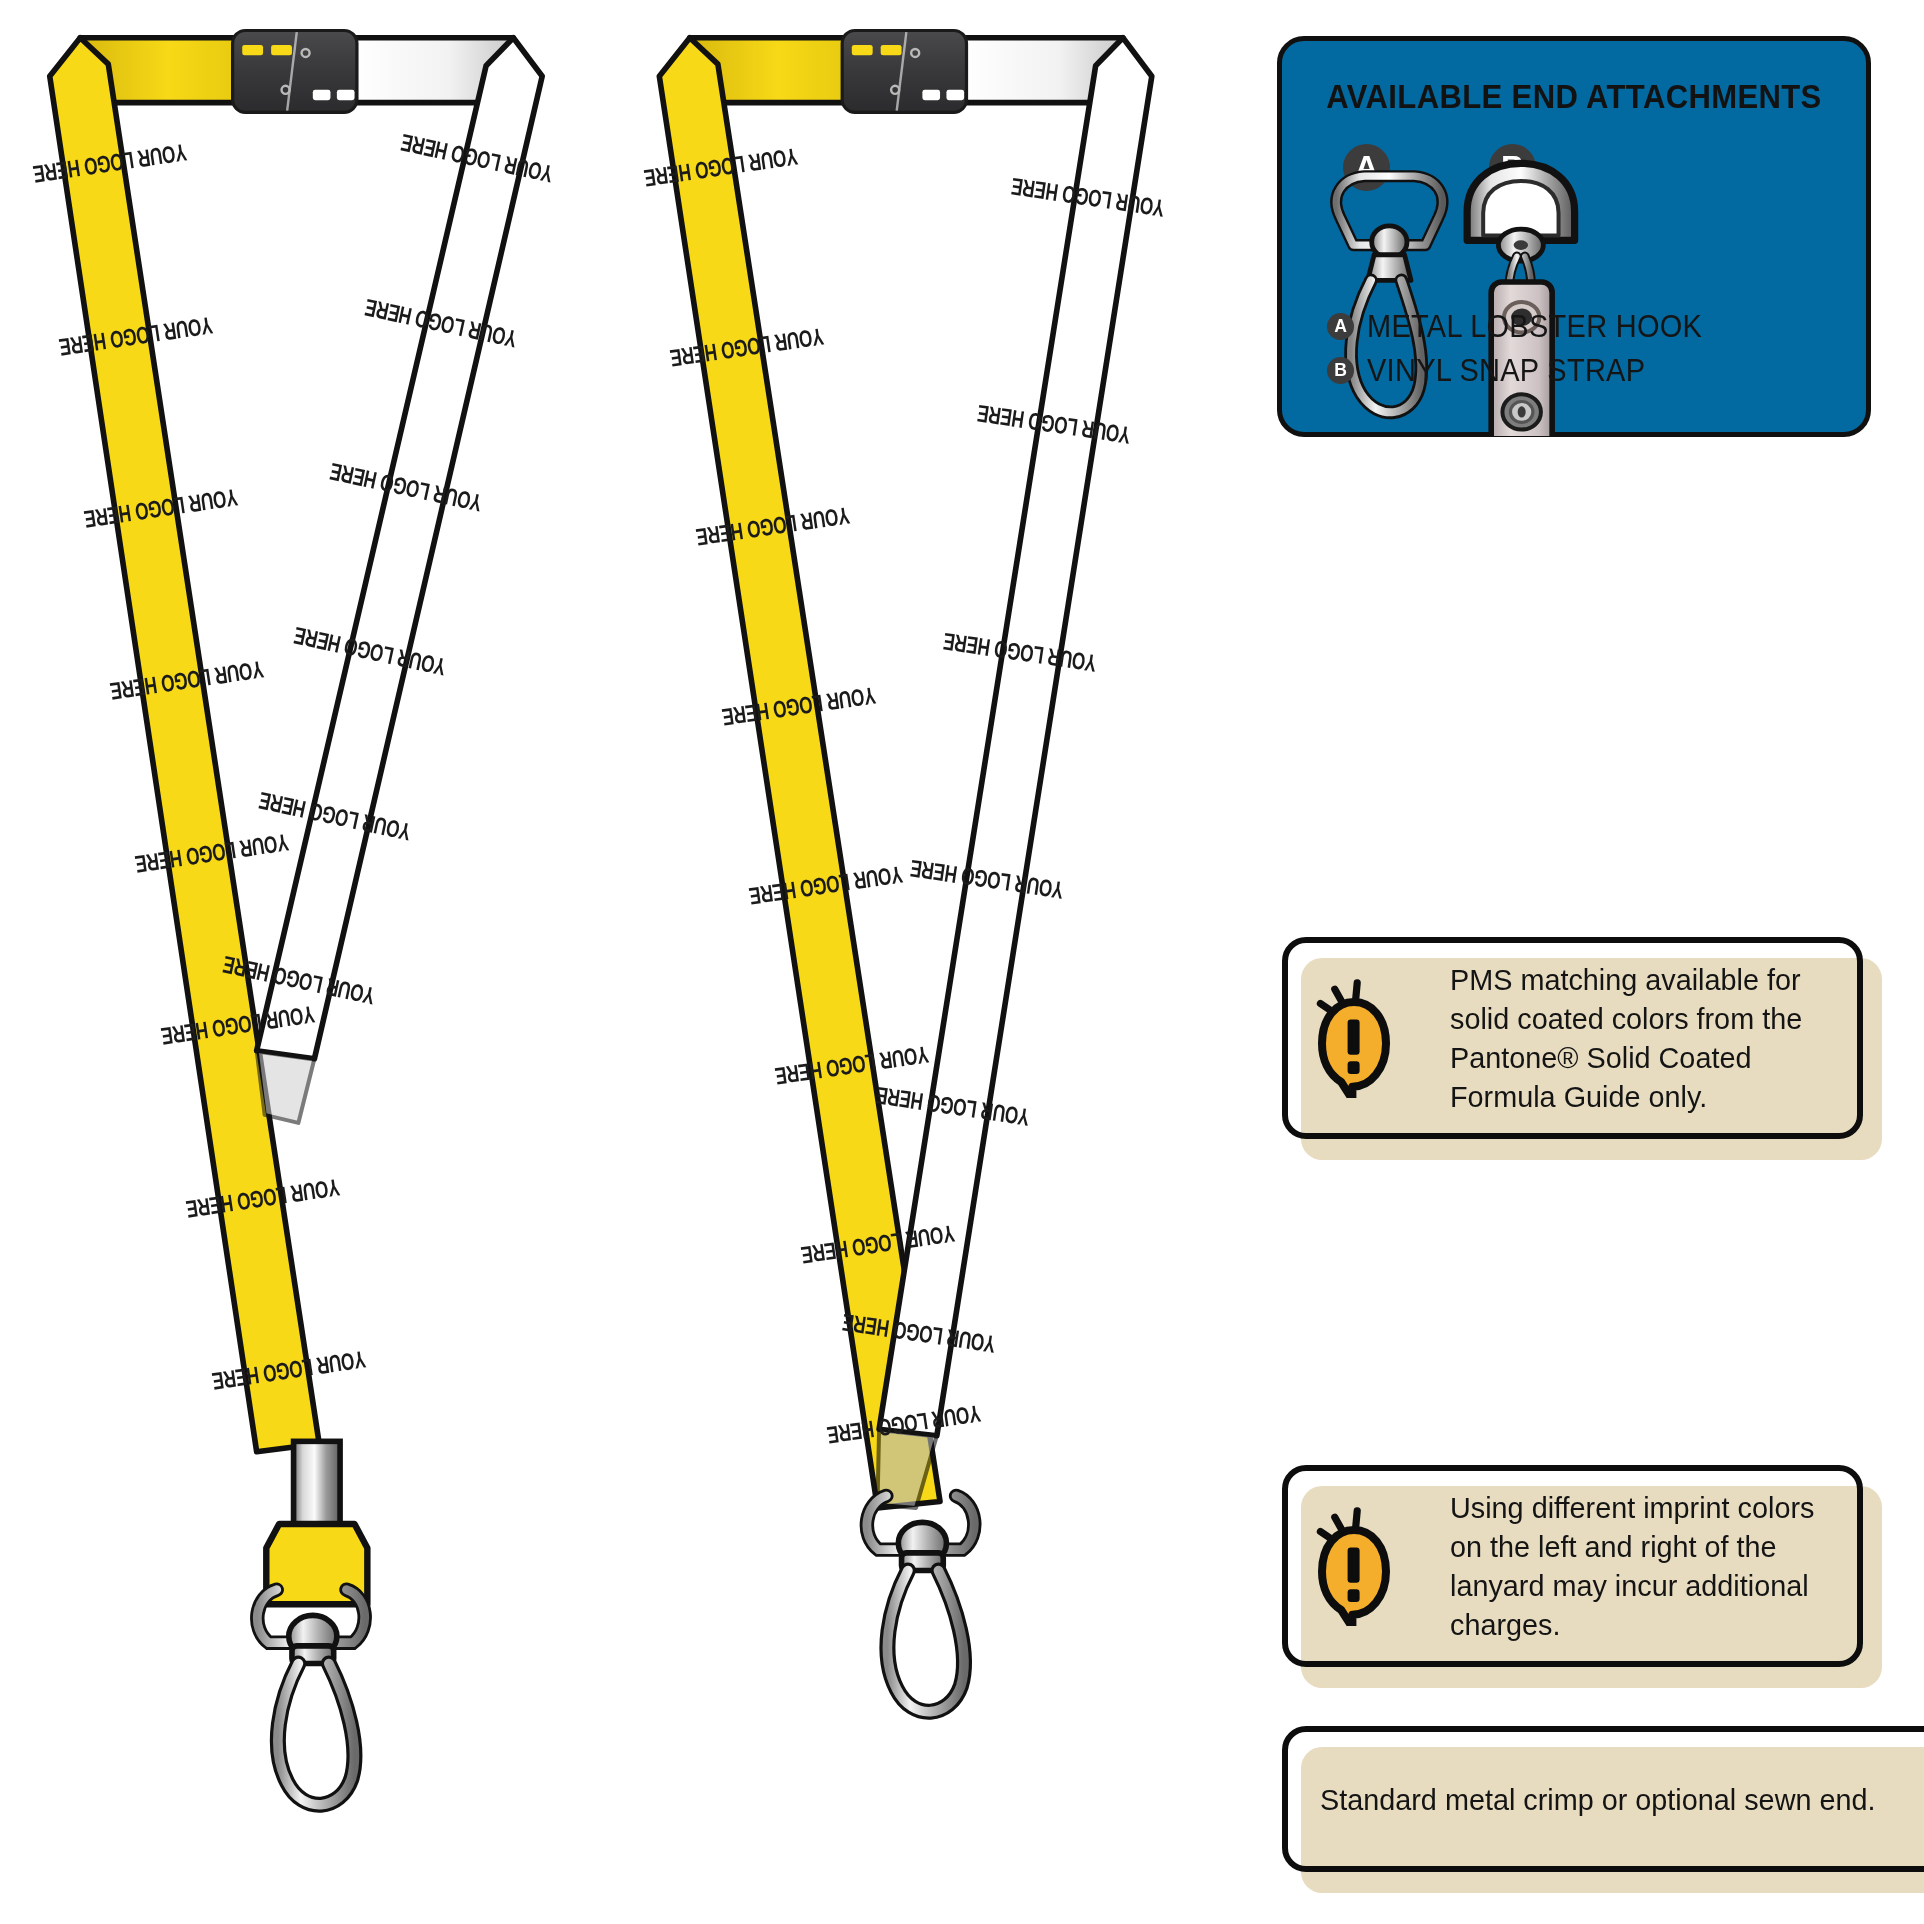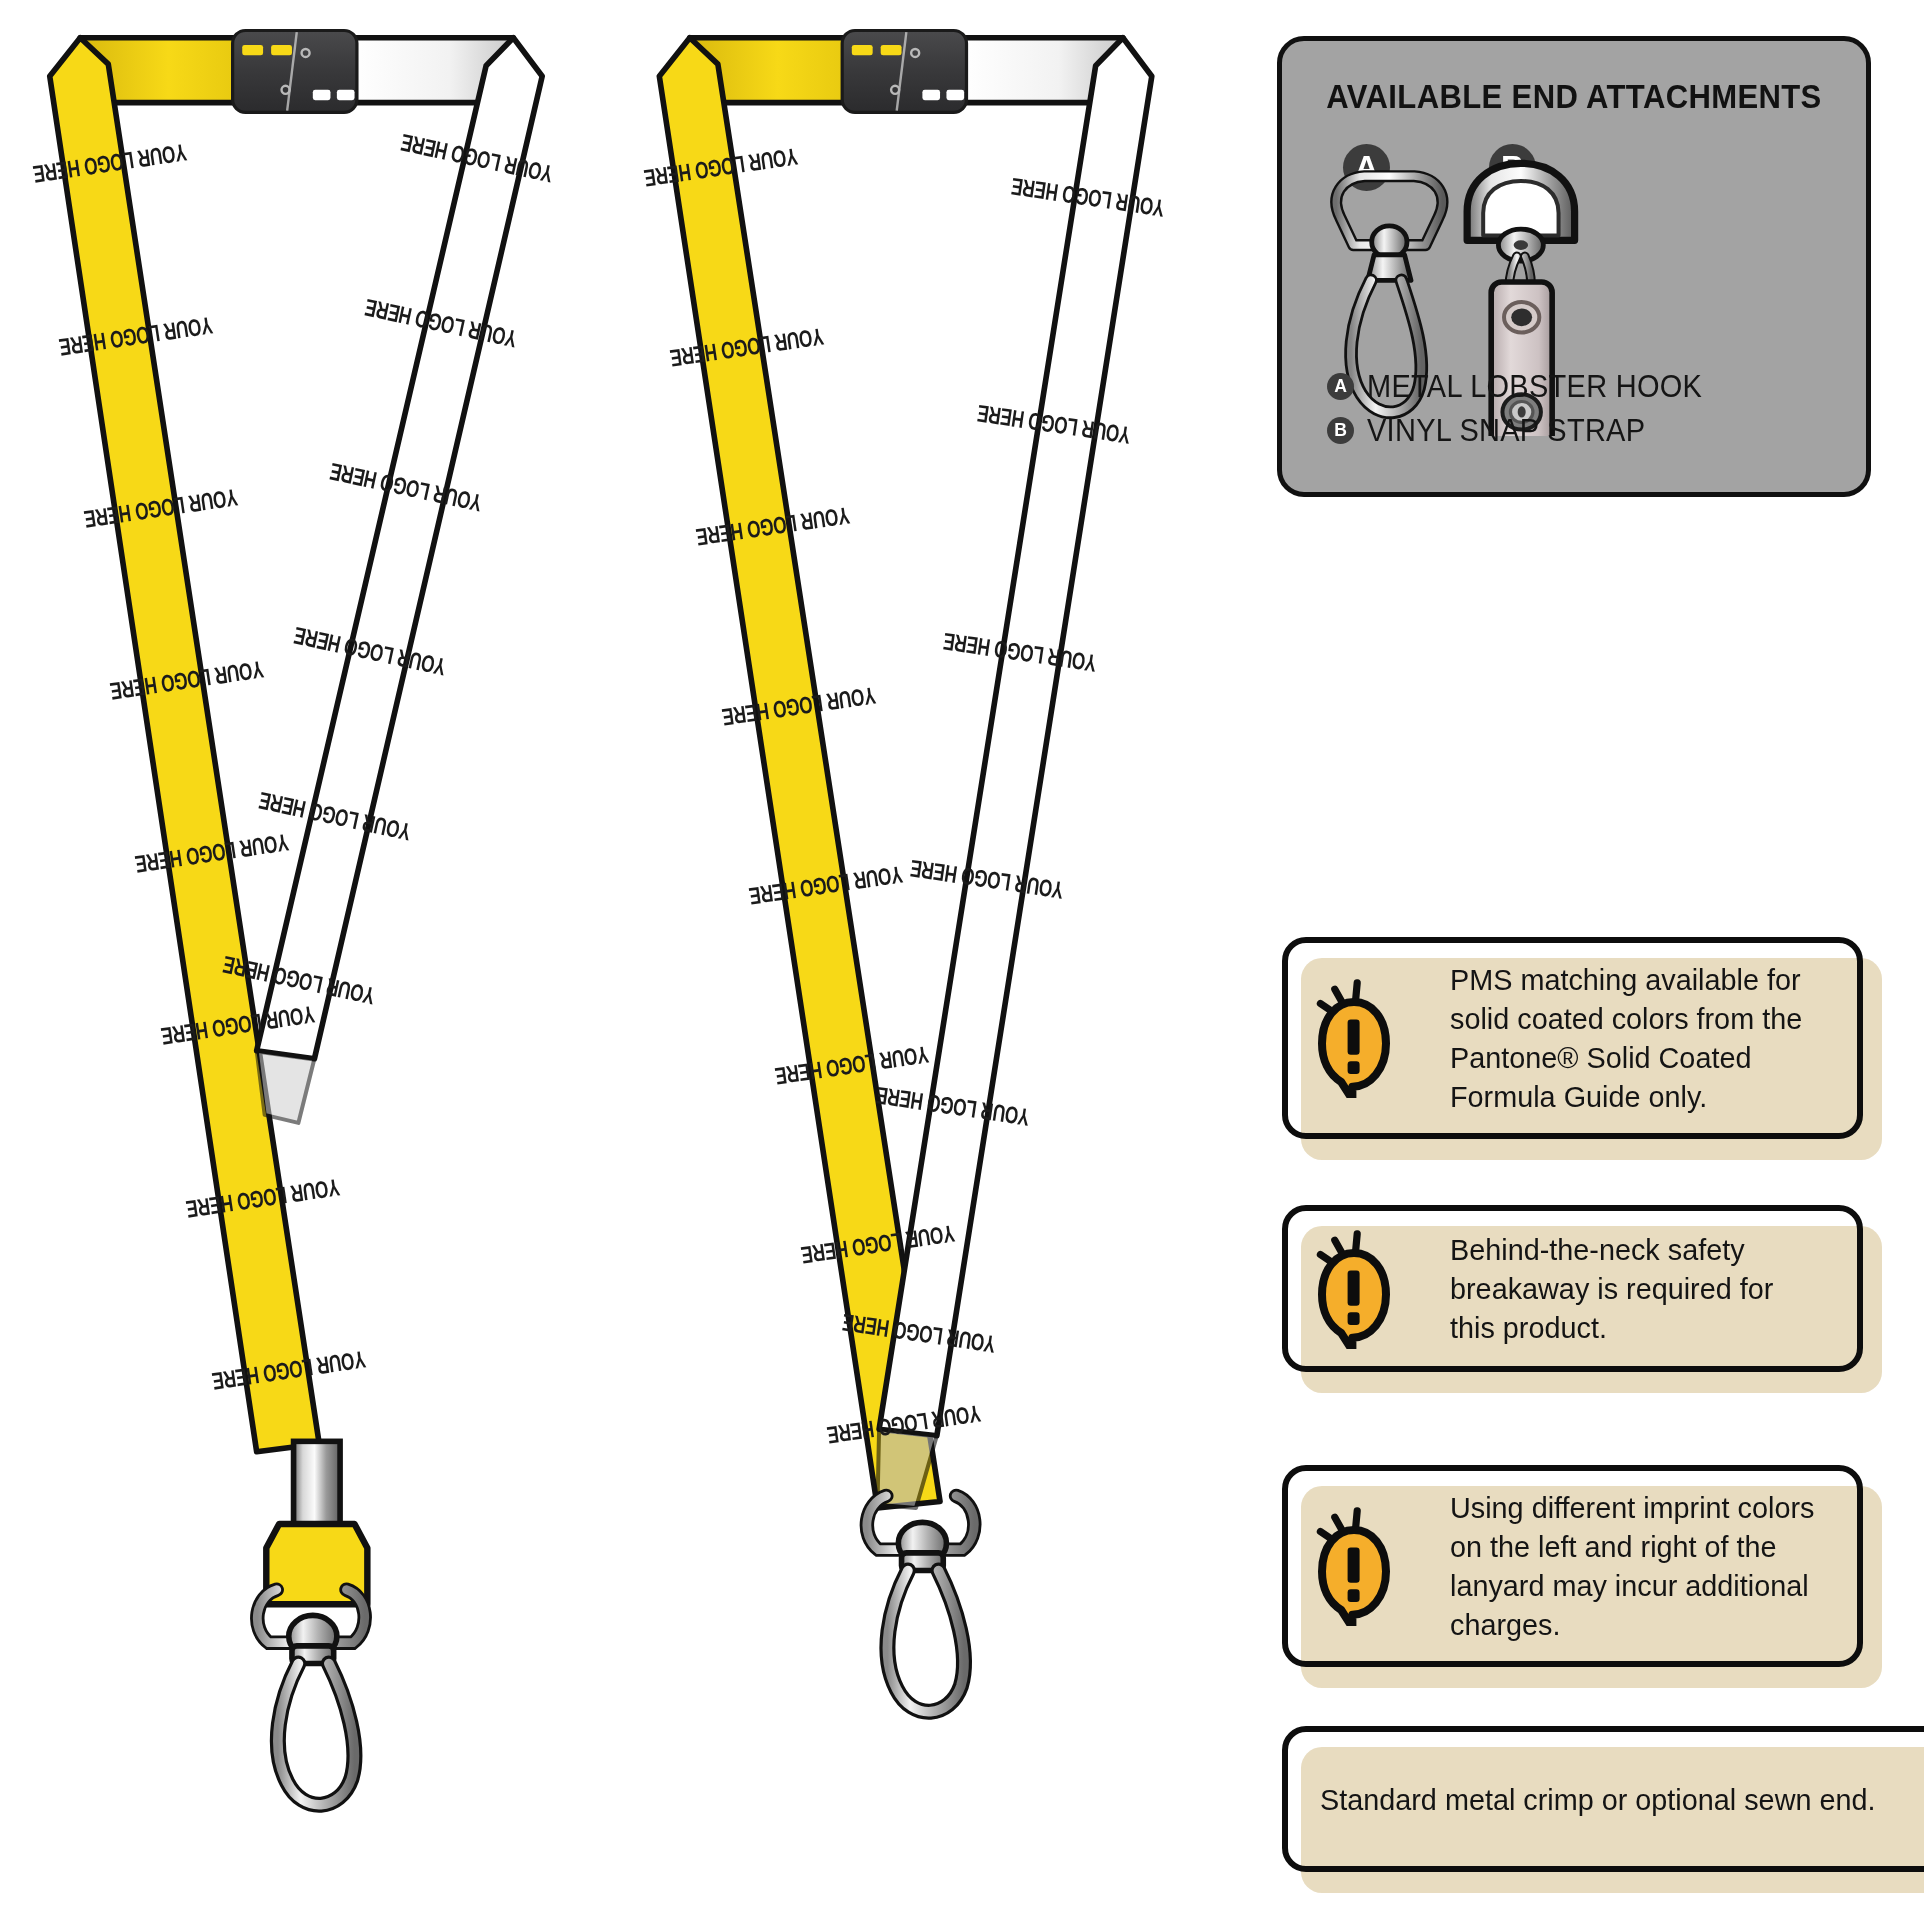--- a/index.html
+++ b/index.html
@@ -19,24 +19,24 @@
     color:#1b1b1b;
     letter-spacing:-0.4px;
     transform-origin:center center;
     font-size:24px;
     transform:scaleX(0.72);
   }
 
   
   .panel-attach{
     position:absolute;
-    left:1277px;top:36px;width:594px;height:461px;
+    left:1277px;top:36px;width:594px;height:401px;
     border:5.6px solid #101010;
     border-radius:27px;
-    background:#a3a3a3;
+    background:#0369a1;
     box-sizing:border-box;
   }
   .panel-title{
     position:absolute;top:37px;left:0;width:100%;
     text-align:center;
     font-size:33px;font-weight:bold;color:#121212;
     letter-spacing:0.4px;
     font-family:"Liberation Sans", sans-serif;
     transform:scaleX(0.94);
   }
@@ -325,38 +325,20 @@
           </g>
           <path d="M 100 82 C 100 114 80 136 58 136 L 58 152 L 44 130 C 28 120 20 102 20 82 C 20 50 38 30 60 30 C 82 30 100 50 100 82 Z" fill="#F5AE2B" stroke="#0d0d0d" stroke-width="10" stroke-linejoin="round"></path>
           <rect x="52" y="52" width="15" height="44" rx="4" fill="#0d0d0d"></rect>
           <rect x="52" y="104" width="15" height="16" rx="4" fill="#0d0d0d"></rect>
         </svg>
       </div>
       <div class="note-text">PMS matching available for solid coated colors from the Pantone® Solid Coated Formula Guide only.</div>
     </div>
   </div>
 
-  <div class="note-wrap" style="left:1282px;top:1205px;width:581px;height:167px;">
-    <div class="note-shadow"></div>
-    <div class="note-card">
-      <div class="note-icon">
-        <svg width="112" height="120" viewBox="0 0 140 150">
-          <g stroke="#0d0d0d" stroke-width="9" stroke-linecap="round">
-            <line x1="18" y1="32" x2="36" y2="44"></line>
-            <line x1="36" y1="14" x2="46" y2="32"></line>
-            <line x1="64" y1="6" x2="62" y2="28"></line>
-          </g>
-          <path d="M 100 82 C 100 114 80 136 58 136 L 58 152 L 44 130 C 28 120 20 102 20 82 C 20 50 38 30 60 30 C 82 30 100 50 100 82 Z" fill="#F5AE2B" stroke="#0d0d0d" stroke-width="10" stroke-linejoin="round"></path>
-          <rect x="52" y="52" width="15" height="44" rx="4" fill="#0d0d0d"></rect>
-          <rect x="52" y="104" width="15" height="16" rx="4" fill="#0d0d0d"></rect>
-        </svg>
-      </div>
-      <div class="note-text">Behind-the-neck safety breakaway is required for this product.</div>
-    </div>
-  </div>
 
   <div class="note-wrap" style="left:1282px;top:1465px;width:581px;height:202px;">
     <div class="note-shadow"></div>
     <div class="note-card">
       <div class="note-icon">
         <svg width="112" height="120" viewBox="0 0 140 150">
           <g stroke="#0d0d0d" stroke-width="9" stroke-linecap="round">
             <line x1="18" y1="32" x2="36" y2="44"></line>
             <line x1="36" y1="14" x2="46" y2="32"></line>
             <line x1="64" y1="6" x2="62" y2="28"></line>

